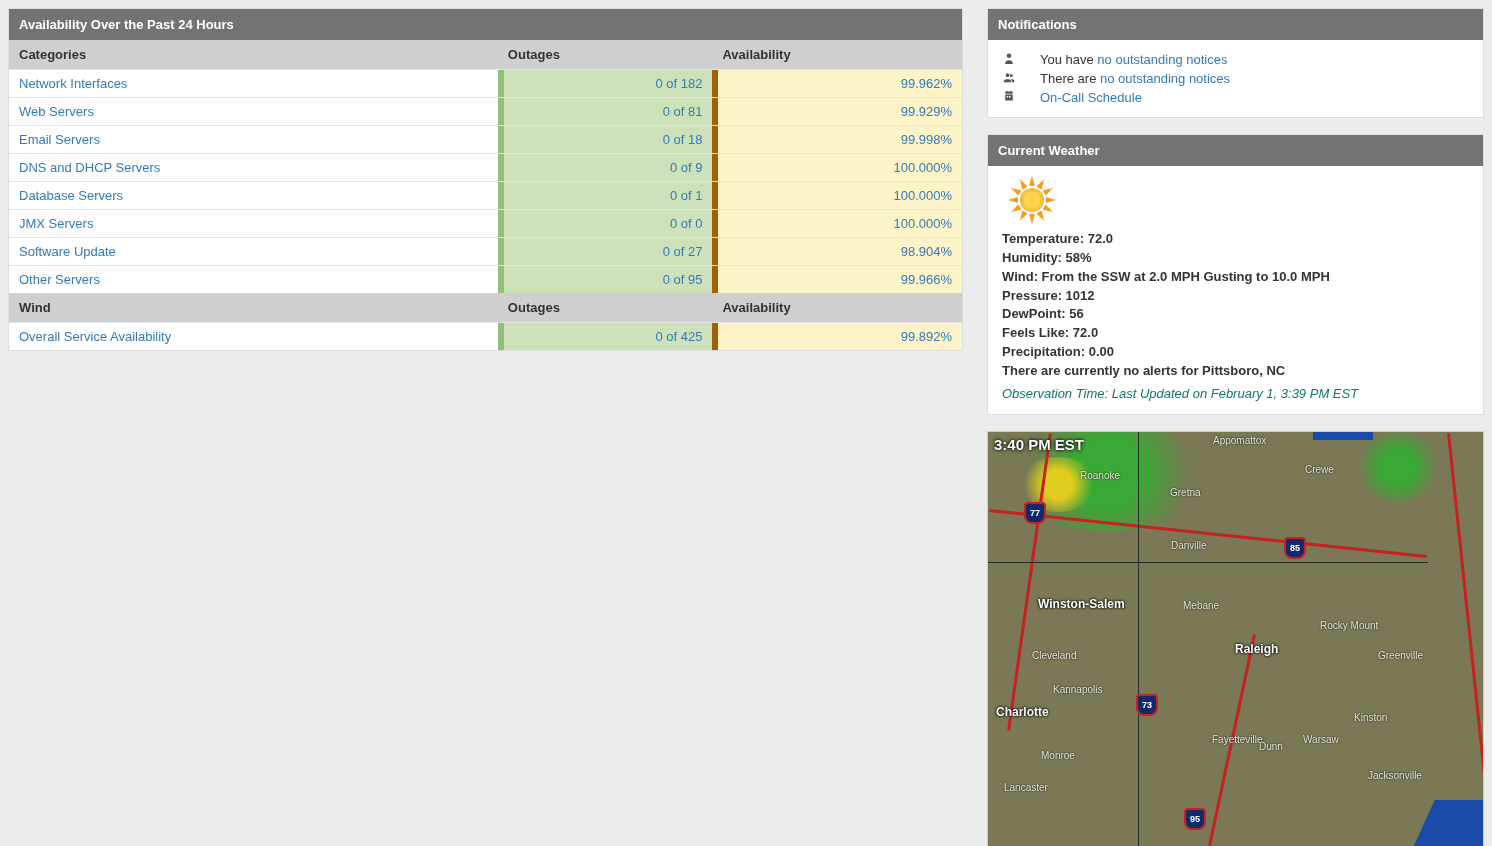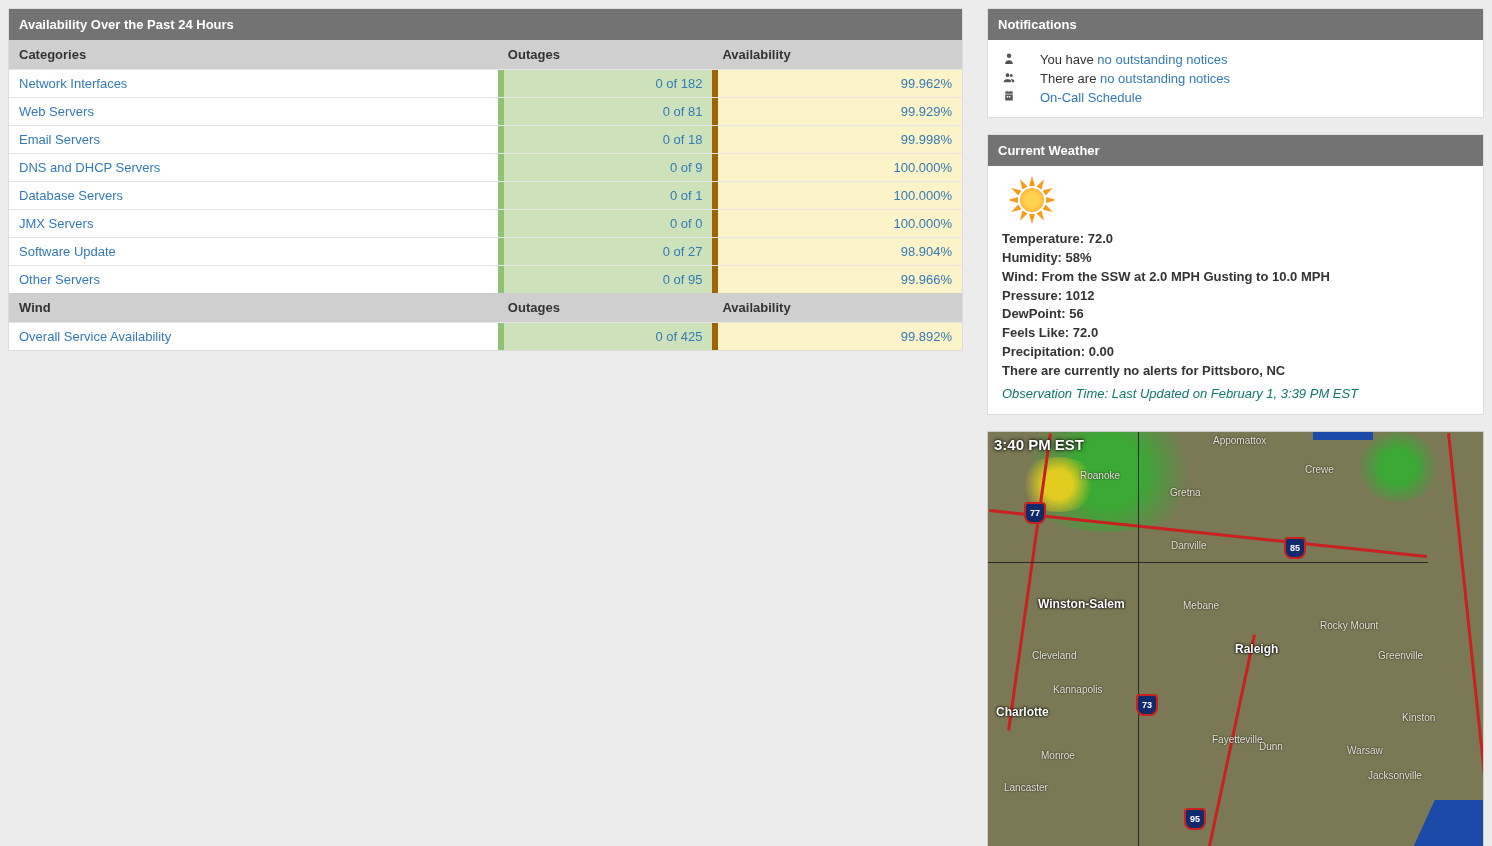--- a/index.html
+++ b/index.html
@@ -364,24 +364,24 @@
           <div class="radar-city-sm" style="left: 92px; top: 10px; margin-top: 28px;">Roanoke</div>
           <div class="radar-city-sm" style="left: 317px; top: 32px;">Crewe</div>
           <div class="radar-city-sm" style="left: 182px; top: 55px;">Gretna</div>
           <div class="radar-city-sm" style="left: 183px; top: 108px;">Danville</div>
           <div class="radar-city-sm" style="left: 195px; top: 168px;">Mebane</div>
           <div class="radar-city-sm" style="left: 332px; top: 188px;">Rocky Mount</div>
           <div class="radar-city-sm" style="left: 44px; top: 218px;">Cleveland</div>
           <div class="radar-city-sm" style="left: 390px; top: 218px;">Greenville</div>
           <div class="radar-city-sm" style="left: 65px; top: 252px;">Kannapolis</div>
           <div class="radar-city-sm" style="left: 271px; top: 273px; margin-top: 36px;">Dunn</div>
-          <div class="radar-city-sm" style="left: 366px; top: 280px; margin-left: 48px;">Kinston</div>
+          <div class="radar-city-sm" style="left: 366px; top: 280px;">Kinston</div>
           <div class="radar-city-sm" style="left: 53px; top: 318px;">Monroe</div>
           <div class="radar-city-sm" style="left: 224px; top: 302px;">Fayetteville</div>
-          <div class="radar-city-sm" style="left: 315px; top: 313px; margin-left: 44px;">Warsaw</div>
+          <div class="radar-city-sm" style="left: 315px; top: 302px;">Warsaw</div>
           <div class="radar-city-sm" style="left: 380px; top: 338px;">Jacksonville</div>
           <div class="radar-city-sm" style="left: 16px; top: 350px;">Lancaster</div>
           <div class="hwy-shield" style="left: 36px; top: 70px;">77</div>
           <div class="hwy-shield" style="left: 296px; top: 105px;">85</div>
           <div class="hwy-shield" style="left: 148px; top: 262px;">73</div>
           <div class="hwy-shield" style="left: 196px; top: 376px;">95</div>
         </div>
       <div class="wu-logo"><span class="w">w</span><span class="u">u</span></div>
     </div>
   </div>

